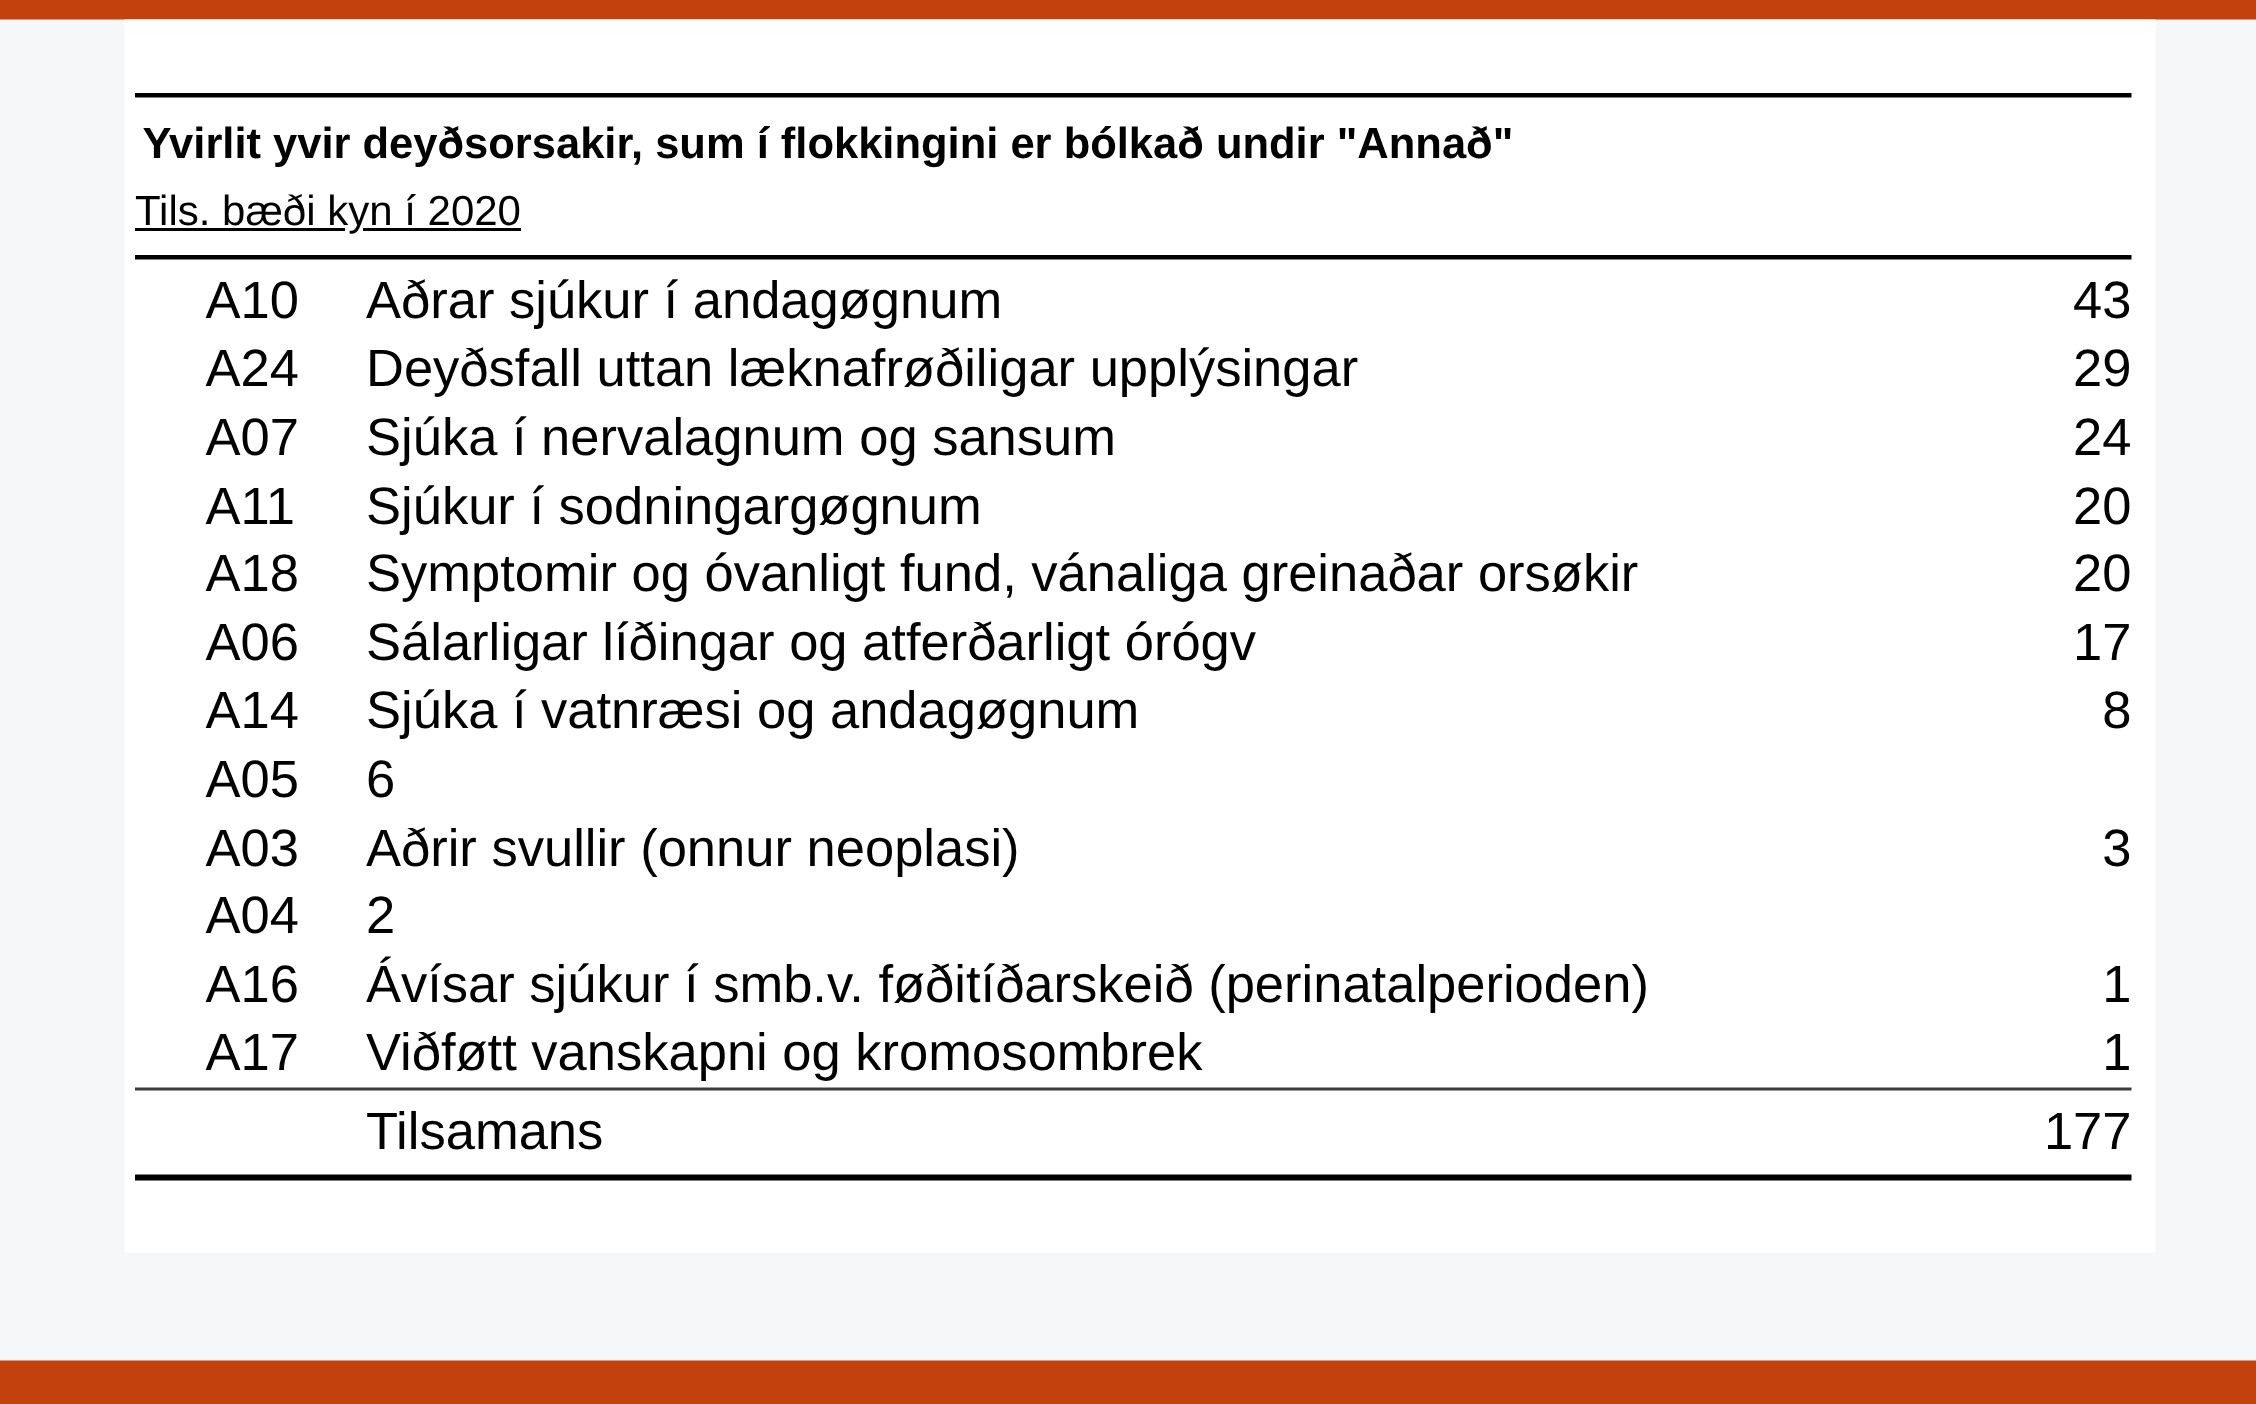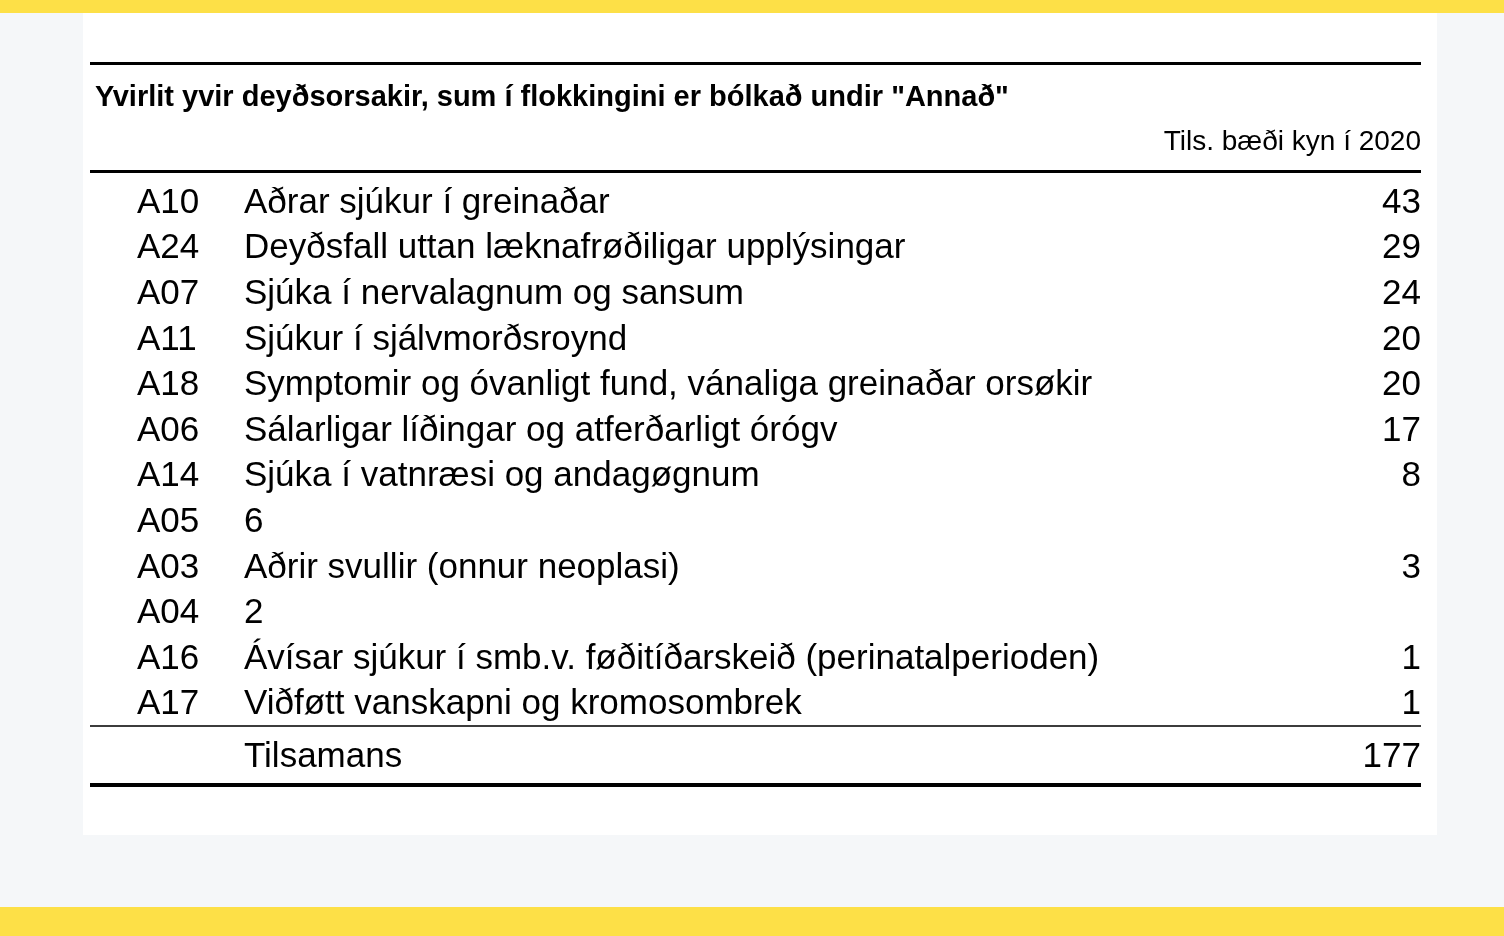--- a/index.html
+++ b/index.html
@@ -6,21 +6,21 @@
   html, body {
     width: 1504px; height: 936px;
     background: #ffffff;
     font-family: "Liberation Sans", "DejaVu Sans", sans-serif;
     color: #000000;
   }
   .screen {
     position: relative;
     width: 1504px; height: 936px;
     overflow: hidden;
-    background: #fde047;
+    background: #c2410c;
   }
   .backdrop {
     position: absolute;
     left: 0; top: 13px;
     width: 1504px; height: 894px;
     background: #f5f7f9;
   }
   .card {
     position: absolute;
     left: 83px; top: 13px;
@@ -40,22 +40,23 @@
     margin: 12px 16px 0 12px;
     font-size: 29px;
     line-height: 38px;
     font-weight: bold;
     white-space: nowrap;
   }
   .col-header {
     margin: 7px 16px 0 7px;
     font-size: 28px;
     line-height: 37px;
-    text-align: right;
+    text-align: left;
     white-space: nowrap;
+    text-decoration: underline;
   }
   .rows { padding-top: 5px; }
   .row {
     display: flex;
     align-items: center;
     height: 45.6px;
     margin-left: 7px;
     margin-right: 16px;
     font-size: 35px;
     white-space: nowrap;
@@ -75,36 +76,36 @@
 <div class="screen">
   <div class="backdrop"></div>
   <div class="card">
     <div class="rule rule-top"></div>
     <div class="title">Yvirlit yvir deyðsorsakir, sum í flokkingini er bólkað undir "Annað"</div>
     <div class="col-header">Tils. bæði kyn í 2020</div>
     <div class="rule rule-mid"></div>
     <div class="rows" id="rows">
         <div class="row">
           <div class="code">A10</div>
-          <div class="label">Aðrar sjúkur í greinaðar</div>
+          <div class="label">Aðrar sjúkur í andagøgnum</div>
           <div class="value">43</div>
         </div>
         <div class="row">
           <div class="code">A24</div>
           <div class="label">Deyðsfall uttan læknafrøðiligar upplýsingar</div>
           <div class="value">29</div>
         </div>
         <div class="row">
           <div class="code">A07</div>
           <div class="label">Sjúka í nervalagnum og sansum</div>
           <div class="value">24</div>
         </div>
         <div class="row">
           <div class="code">A11</div>
-          <div class="label">Sjúkur í sjálvmorðsroynd</div>
+          <div class="label">Sjúkur í sodningargøgnum</div>
           <div class="value">20</div>
         </div>
         <div class="row">
           <div class="code">A18</div>
           <div class="label">Symptomir og óvanligt fund, vánaliga greinaðar orsøkir</div>
           <div class="value">20</div>
         </div>
         <div class="row">
           <div class="code">A06</div>
           <div class="label">Sálarligar líðingar og atferðarligt órógv</div>

